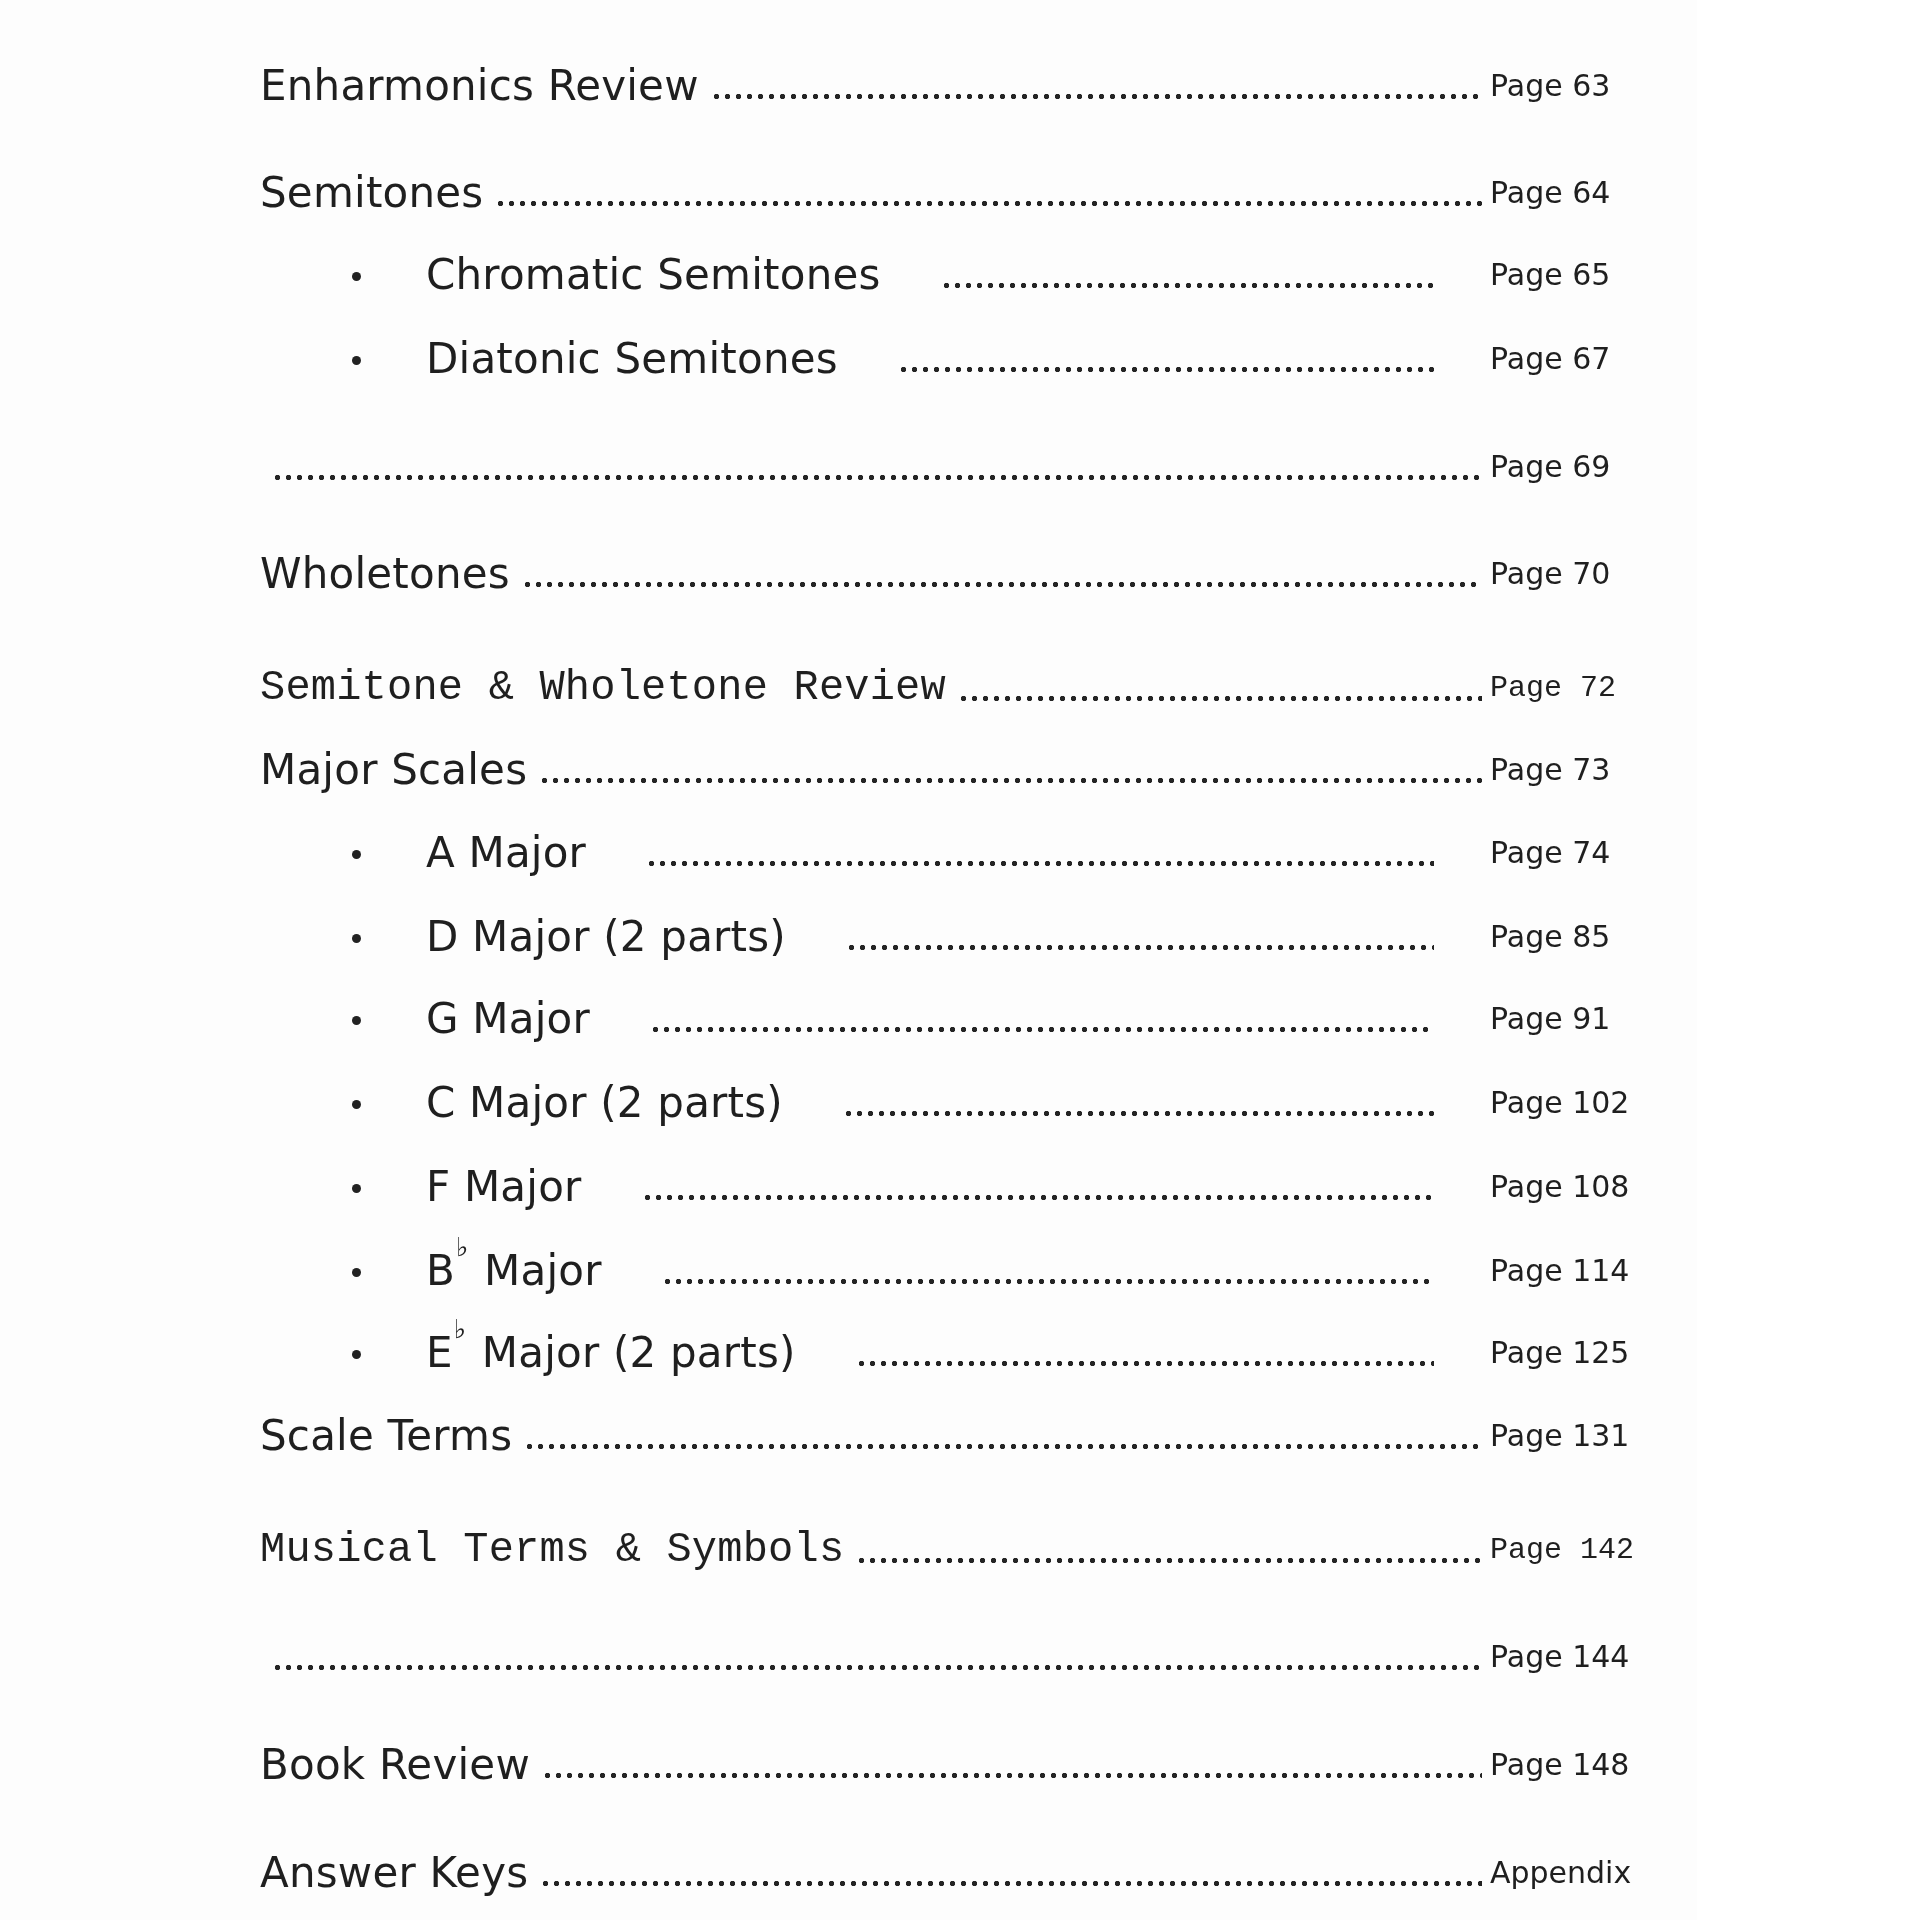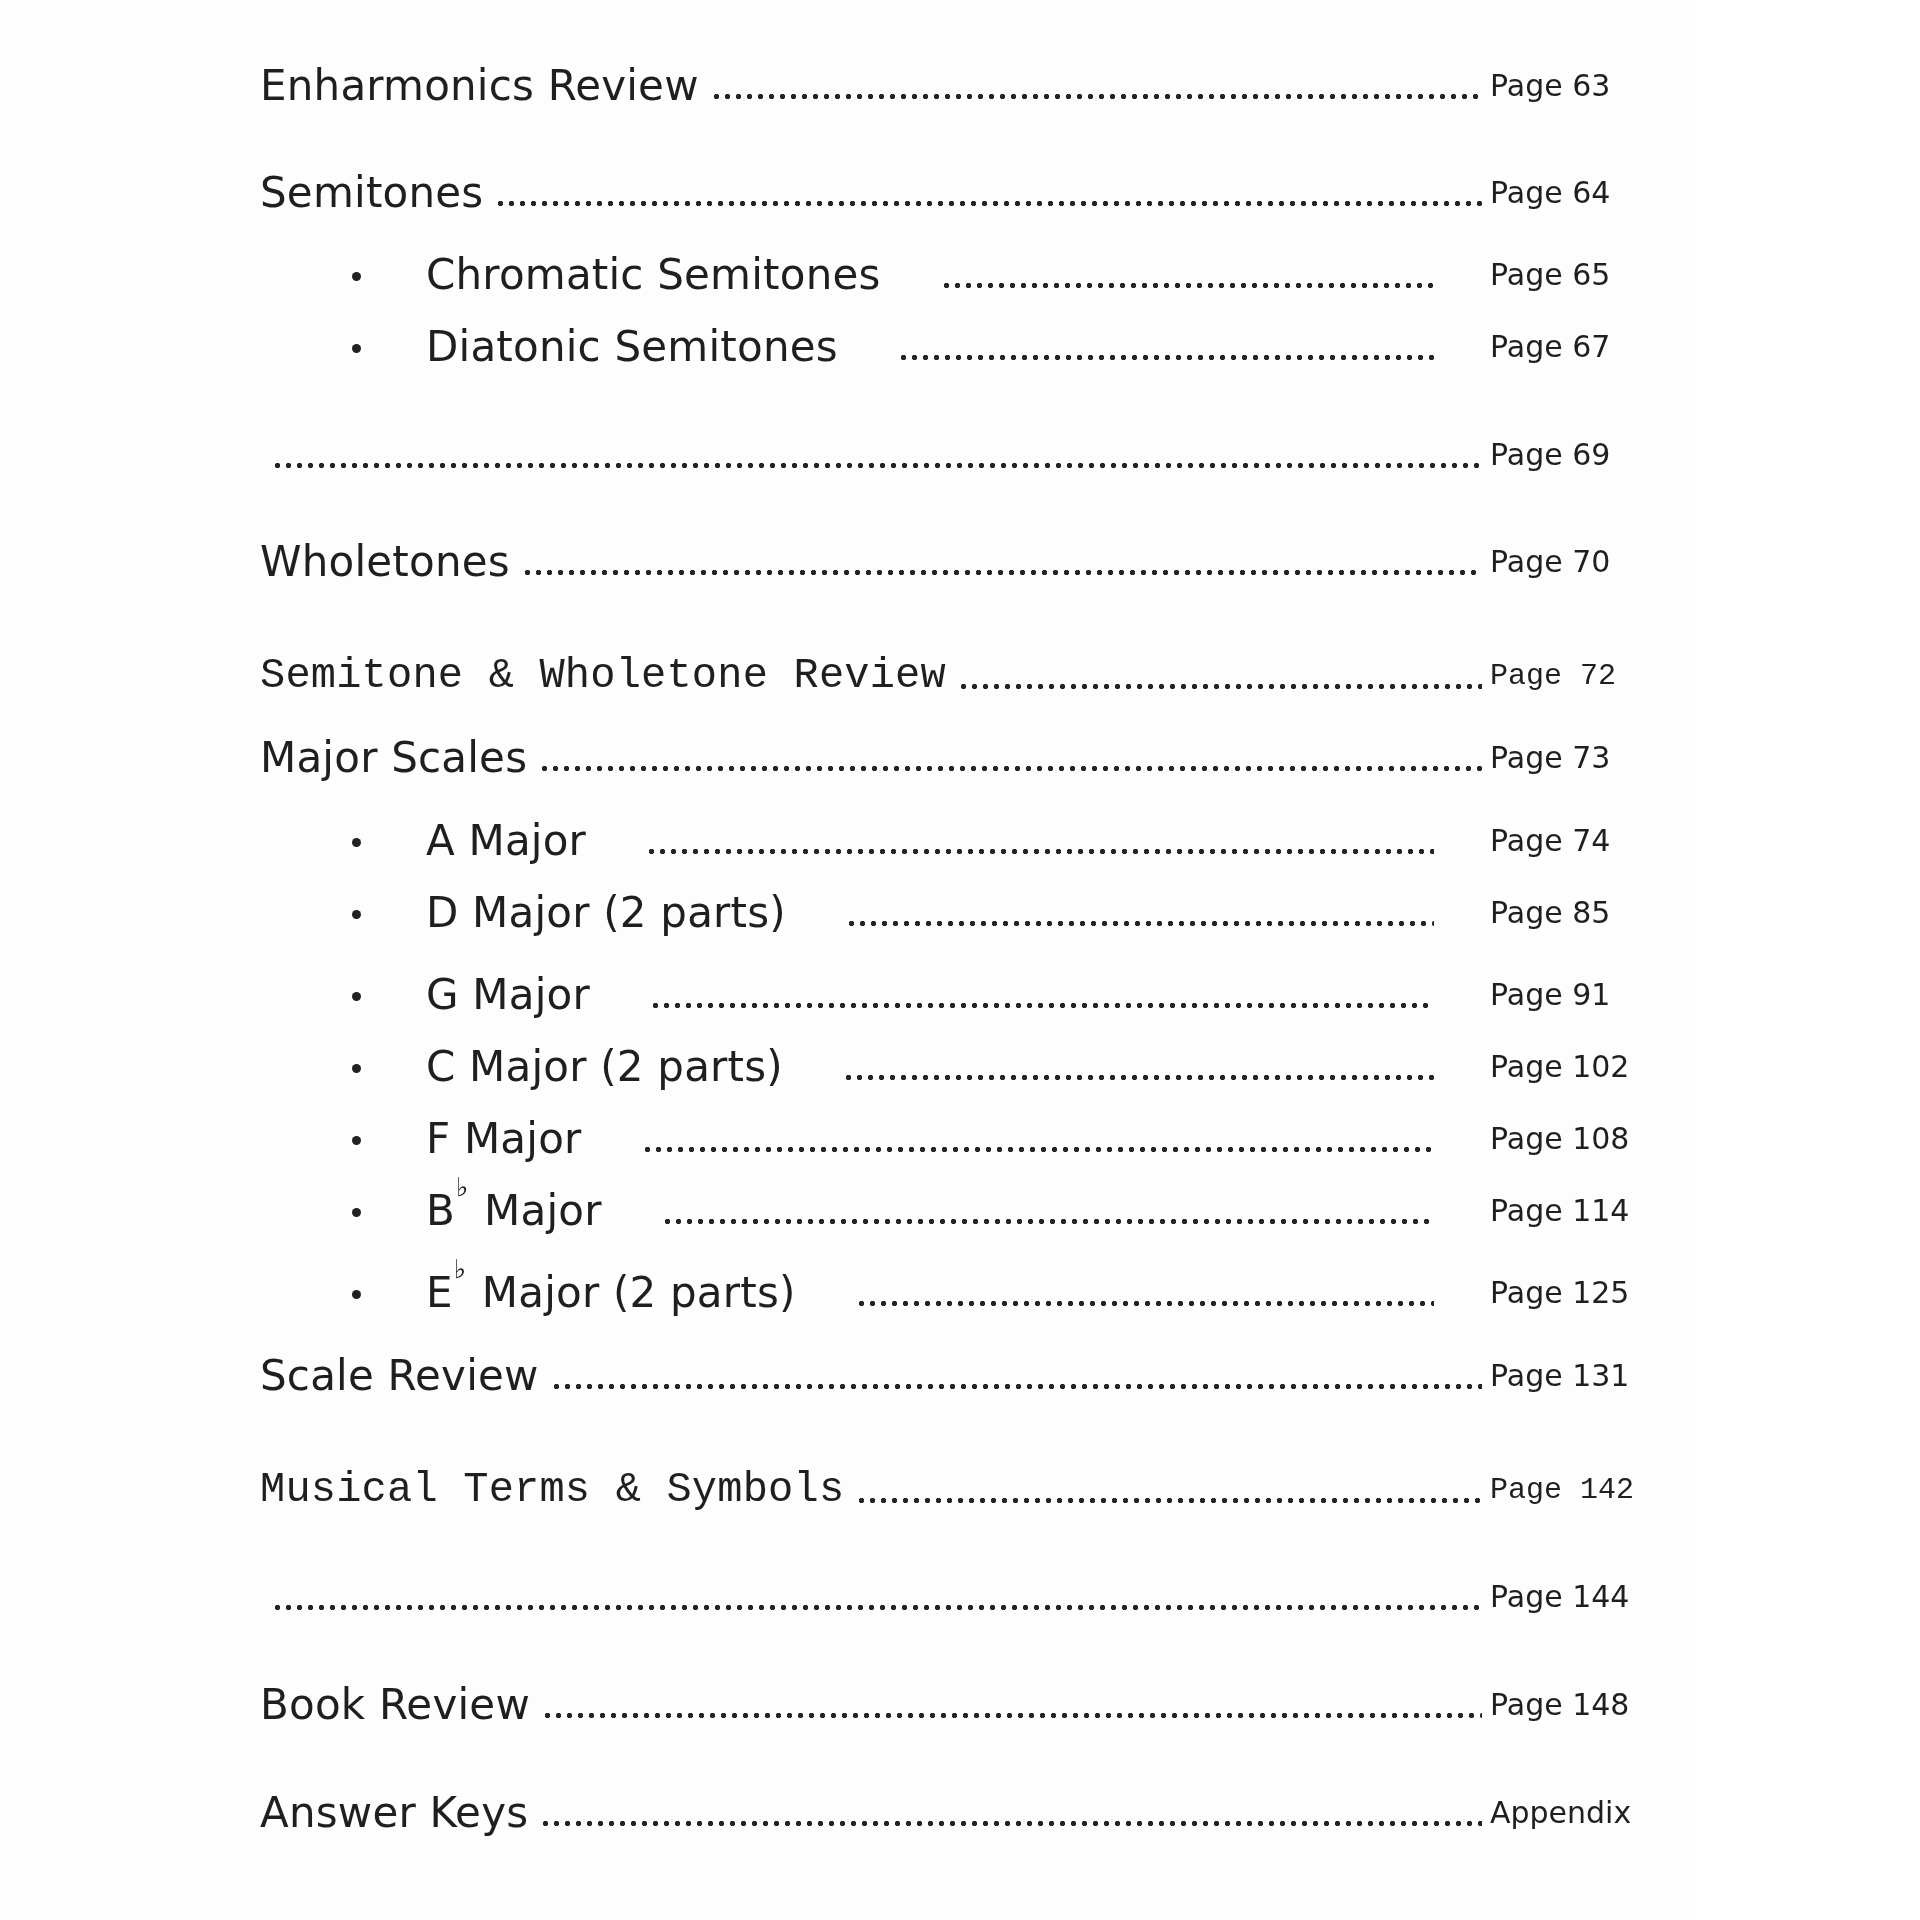--- a/index.html
+++ b/index.html
@@ -73,21 +73,21 @@
     margin-left: 1px;
     margin-right: 2px;
   }
   
   .g58 { margin-top: 58px; }
   .g52 { margin-top: 52px; }
   .g51 { margin-top: 51px; }
   .g50 { margin-top: 58px; font-family: Liberation Mono, monospace; }
   .g27 { margin-top: 27px; align-items: flex-end; }
   .g26 { margin-top: 26px; }
-  .g24 { margin-top: 16px; }
+  .g24 { margin-top: 28px; }
 </style>
 </head>
 <body>
 
 <div class="sheet">
   <div class="toc">
 
     <div class="row main g58">
       <span class="title">Enharmonics Review</span>
       <span class="leader"></span>
@@ -180,21 +180,21 @@
     </div>
 
     <div class="row sub g26">
       <span class="bullet"></span>
       <span class="title"><span>E</span><sup class="flat">♭</sup><span> Major (2 parts)</span></span>
       <span class="leader"></span>
       <span class="pagenum">Page 125</span>
     </div>
 
     <div class="row main g27">
-      <span class="title">Scale Review</span>
+      <span class="title">Scale Terms</span>
       <span class="leader"></span>
       <span class="pagenum">Page 131</span>
     </div>
 
     <div class="row main g50">
       <span class="title">Musical Terms &amp; Symbols</span>
       <span class="leader"></span>
       <span class="pagenum">Page 142</span>
     </div>
 

